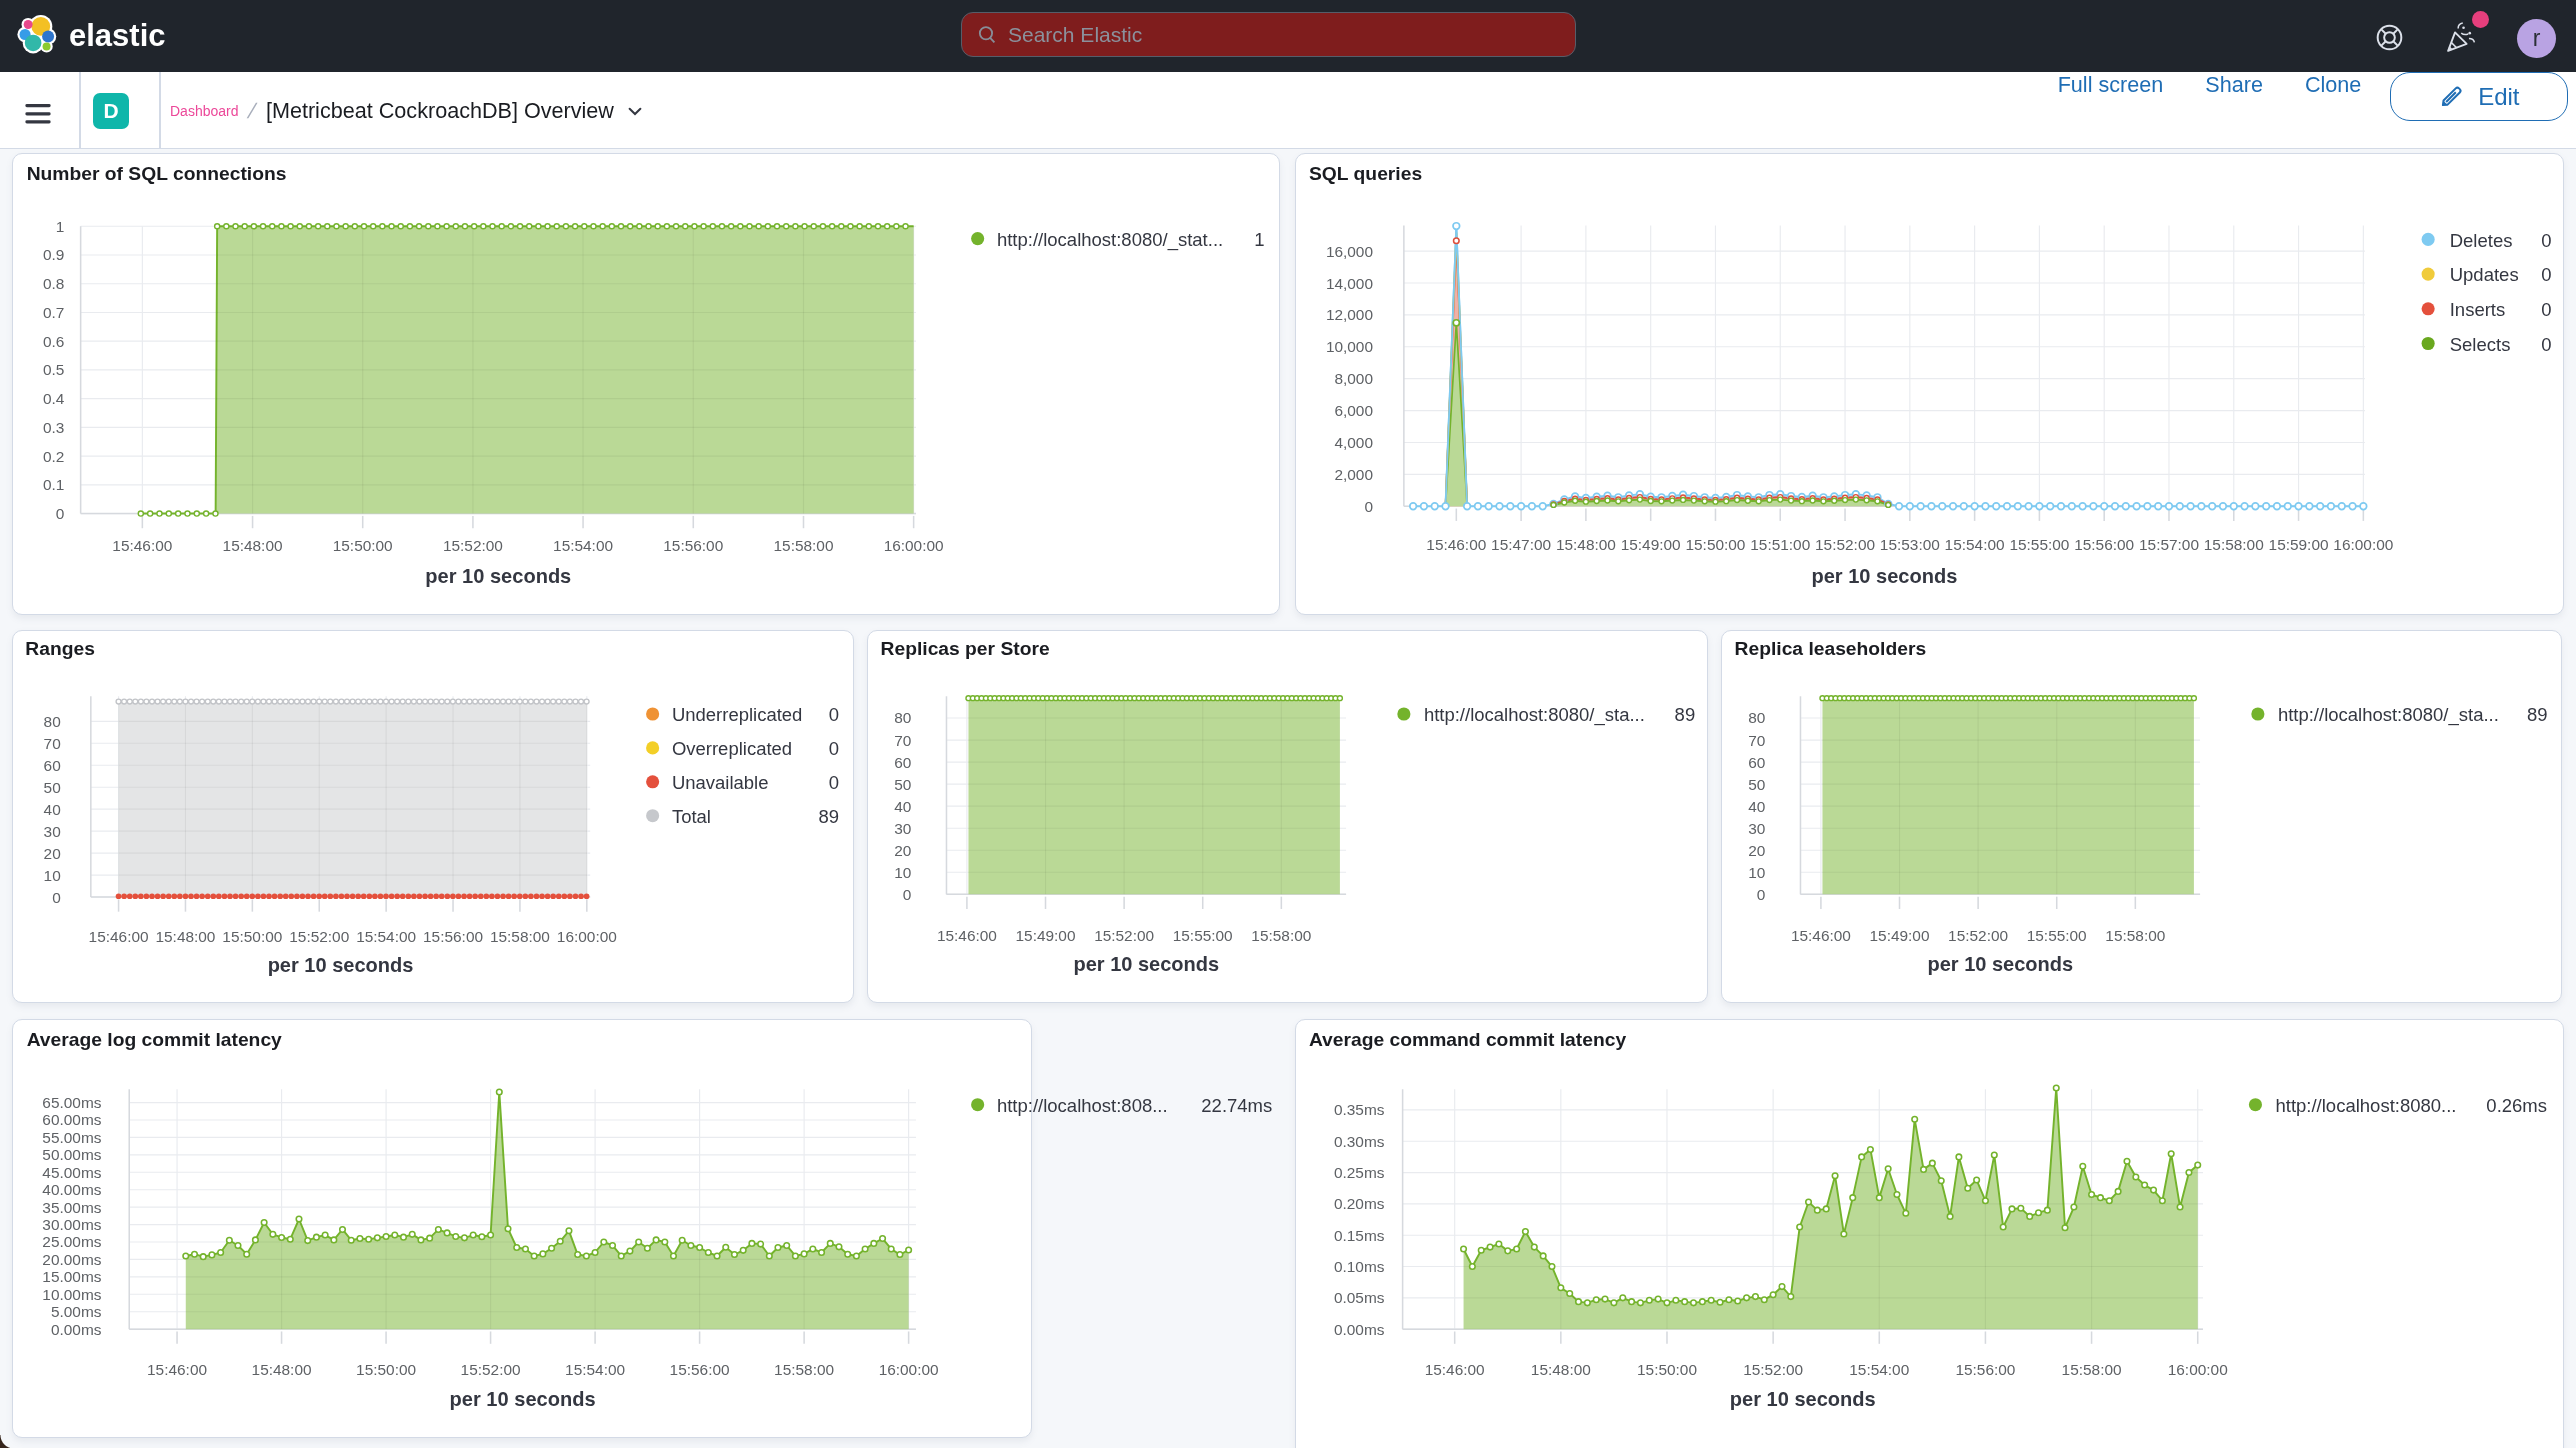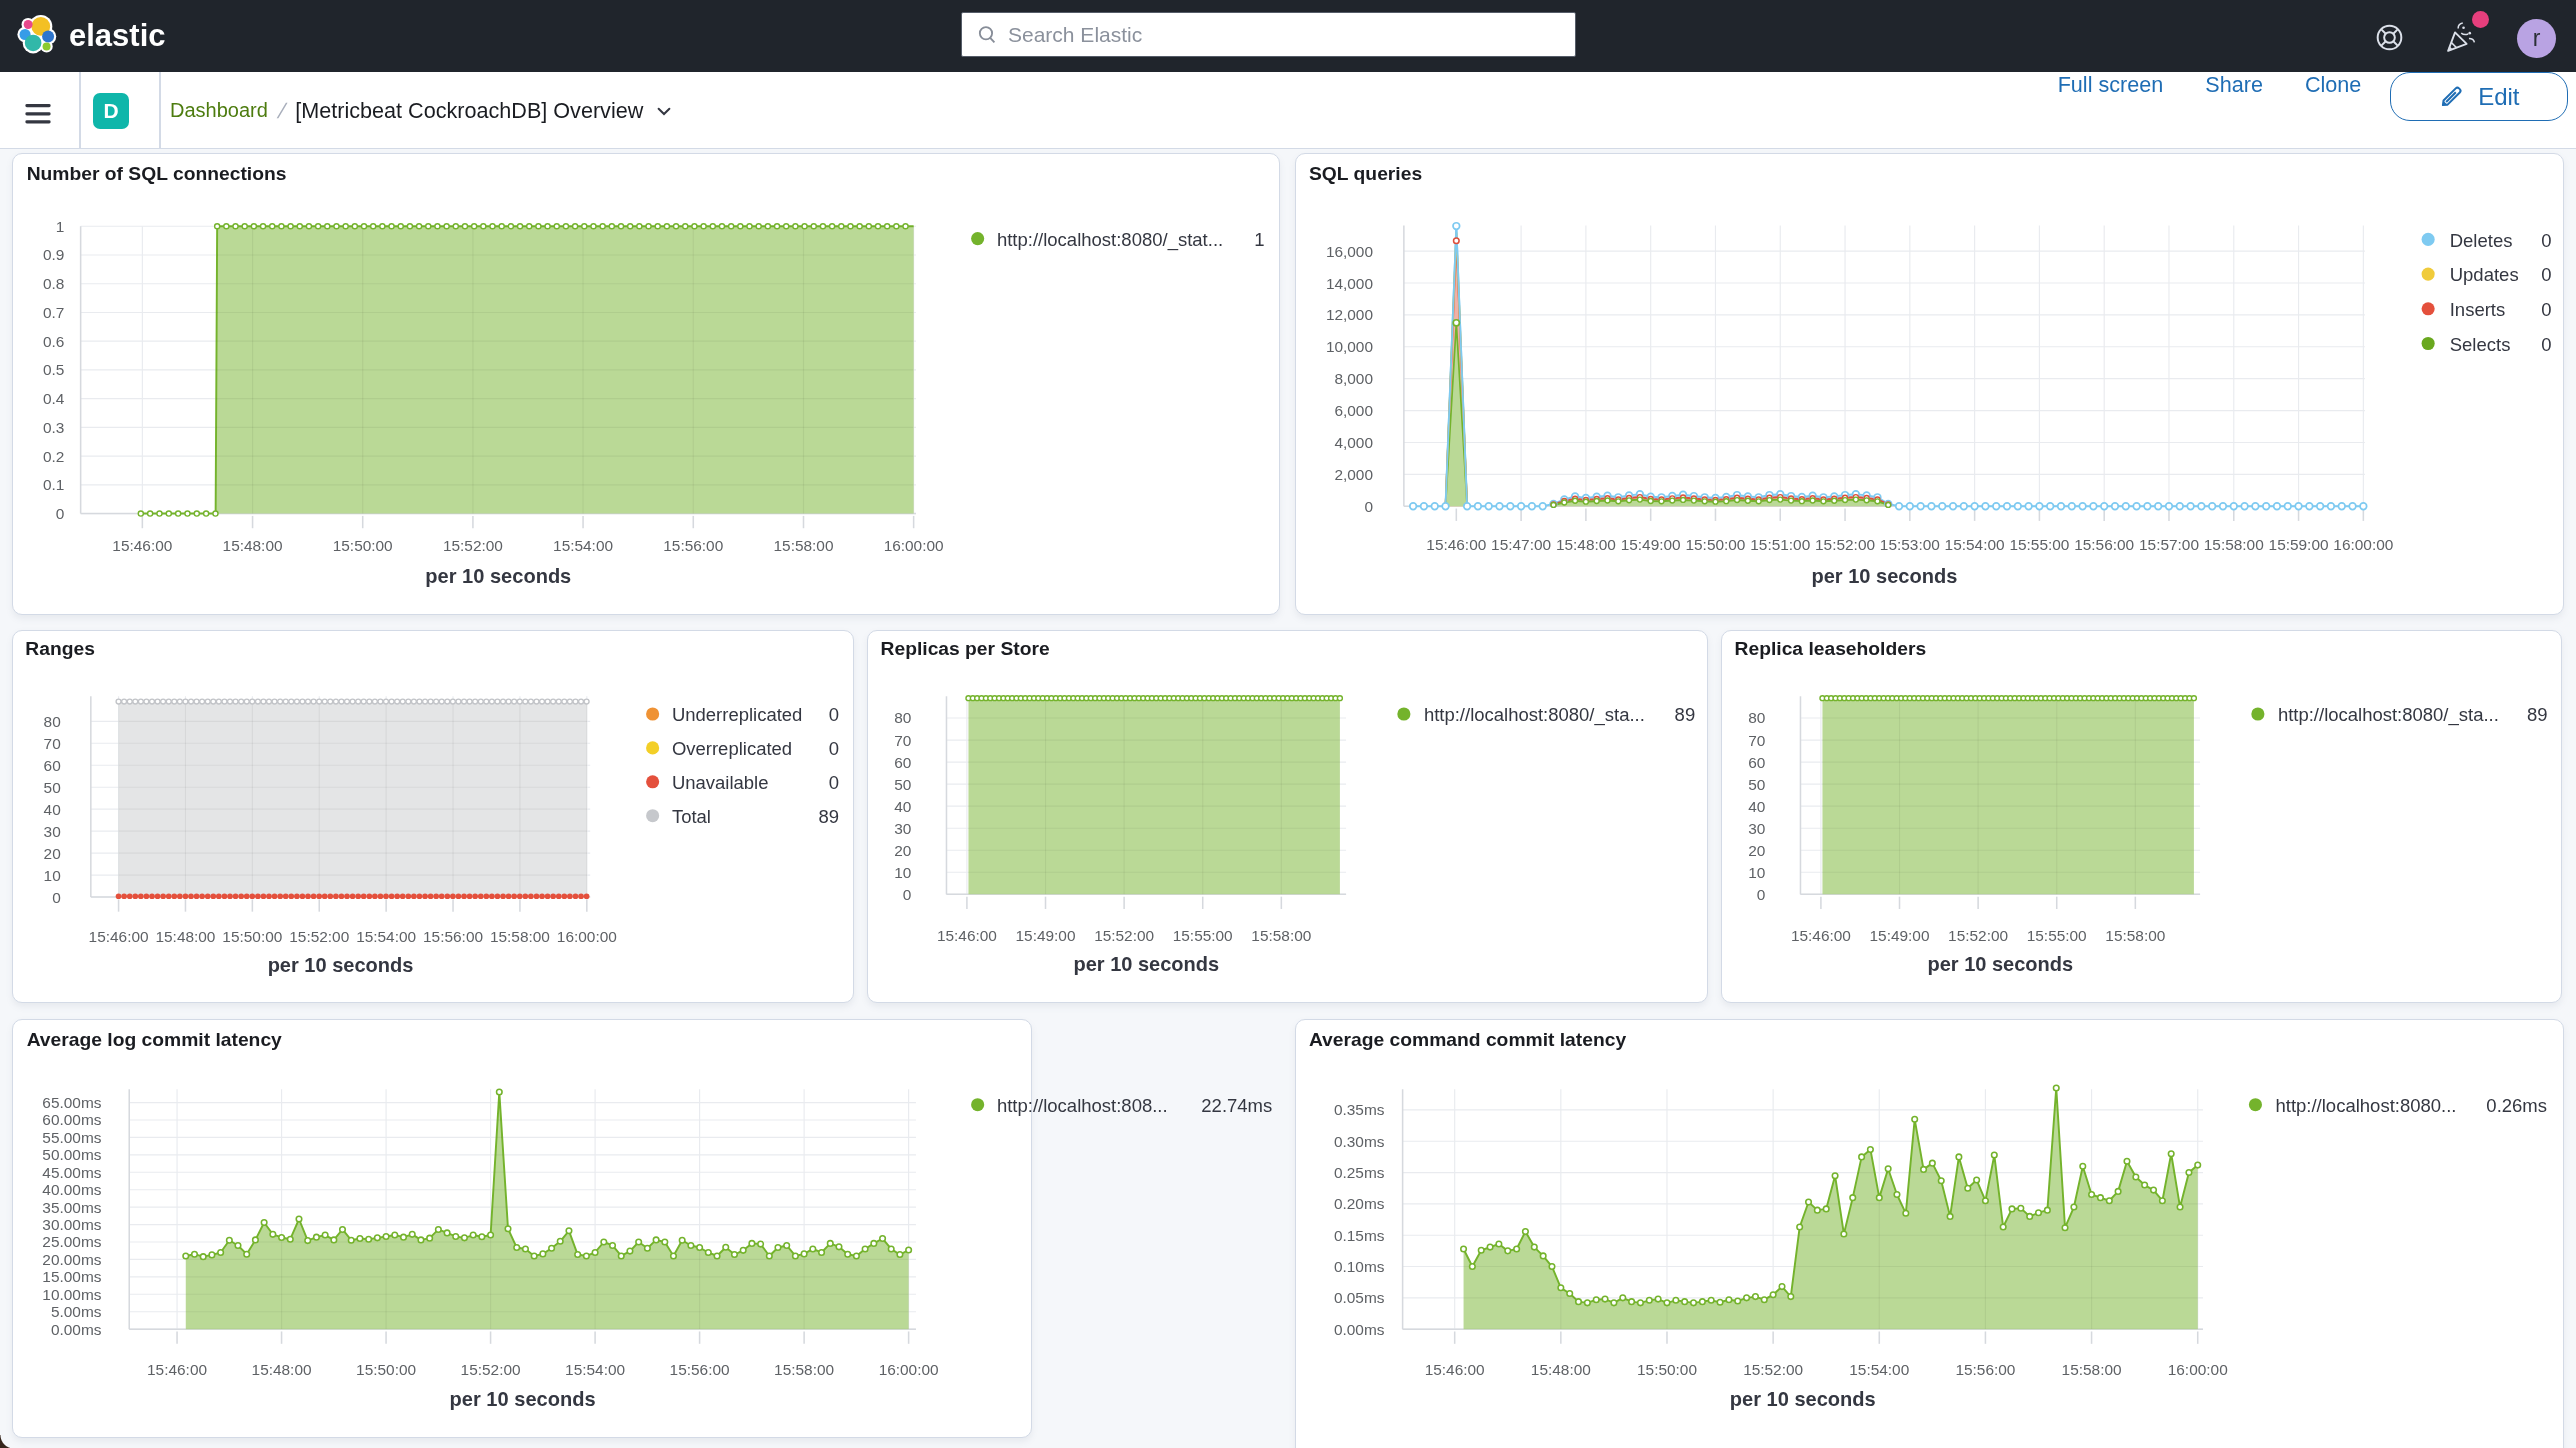--- a/index.html
+++ b/index.html
@@ -1,16 +1,16 @@
 <!DOCTYPE html>
 <html style="font-size:12.3px"><head><meta charset="utf-8"><style>
 * {margin:0;padding:0;box-sizing:border-box}
 html,body {width:2576px;height:1448px;overflow:hidden;font-family:"Liberation Sans",sans-serif;background:#f5f7fa}
 #hdr {position:absolute;left:0;top:0;width:2576px;height:72px;background:#20252c}
-#search {position:absolute;left:961px;top:12.3px;width:615px;height:45px;border:1.5px solid #565d69;border-radius:2px;background:#ffffff}
+#search {position:absolute;left:961px;top:12.3px;width:615px;height:45px;border:1.5px solid #565d69;border-radius:12px;background:#7f1d1d}
 #search span {position:absolute;left:46px;top:0;line-height:43px;font-size:21px;color:#8b919c}
 #bar2 {position:absolute;left:0;top:72px;width:2576px;height:77px;background:#fff;border-bottom:1.5px solid #d3dae6}
 .vdiv {position:absolute;top:0;height:77px;width:1.5px;background:#d3dae6}
 .hlink {color:#1f6db4;font-size:21.6px}
 #editbtn {margin-left:29px;width:178px;height:49px;border:1.5px solid #1f6db4;border-radius:20px;color:#1f6db4;font-size:24px;display:flex;align-items:center;justify-content:center;background:#fff}
 .panel {position:absolute;background:#fff;border:1.5px solid #d3dae6;border-radius:10px;box-shadow:0 3.1px 6.2px rgba(120,130,150,0.10)}
 .panel svg {position:absolute;left:-1.5px;top:-1.5px}
 #cornerdark {position:absolute;left:0;top:1435px;width:14px;height:14px;background:radial-gradient(circle at 14px 0px, transparent 13px, #36251c 14px)}
 svg text {font-family:"Liberation Sans",sans-serif}
 </style></head><body>
@@ -62,21 +62,21 @@
 <div id="bar2">
     <svg width="26" height="26" viewBox="0 0 34 35" style="position:absolute;left:25px;top:28.5px">
 <rect x="0" y="4" width="34" height="4.4" rx="2" fill="#343741"></rect>
 <rect x="0" y="15" width="34" height="4.4" rx="2" fill="#343741"></rect>
 <rect x="0" y="26" width="34" height="4.4" rx="2" fill="#343741"></rect>
     </svg>
 <div class="vdiv" style="left:79px"></div>
 <div style="position:absolute;left:93px;top:21px;width:36px;height:36px;border-radius:7px;background:#0fb6aa;color:#fff;font-size:21px;font-weight:bold;text-align:center;line-height:36px">D</div>
 <div class="vdiv" style="left:159px"></div>
 <div style="position:absolute;left:170px;top:0;height:77px;display:flex;align-items:center">
-<span style="color:#4d7c0f;font-size:20px">Dashboard</span>
+<span style="color:#ec4899;font-size:14px">Dashboard</span>
 <span style="color:#a8aebb;font-size:21px;margin:0 10.8px;transform:skewX(-18deg)">/</span>
 <span style="color:#1a1c21;font-size:21.6px;font-weight:normal">[Metricbeat CockroachDB] Overview</span>
 <svg width="20" height="20" viewBox="0 0 26 26" style="margin-left:10.8px;flex:0 0 auto">
 <path d="M6 10 L13 17 L20 10" stroke="#343741" stroke-width="2.6" fill="none" stroke-linecap="round"></path>
       </svg>
     </div>
 <div style="position:absolute;right:7.7px;top:0;height:77px;display:flex;align-items:flex-start">
 <span class="hlink">Full screen</span>
 <span class="hlink" style="margin-left:42px">Share</span>
 <span class="hlink" style="margin-left:42px">Clone</span>

